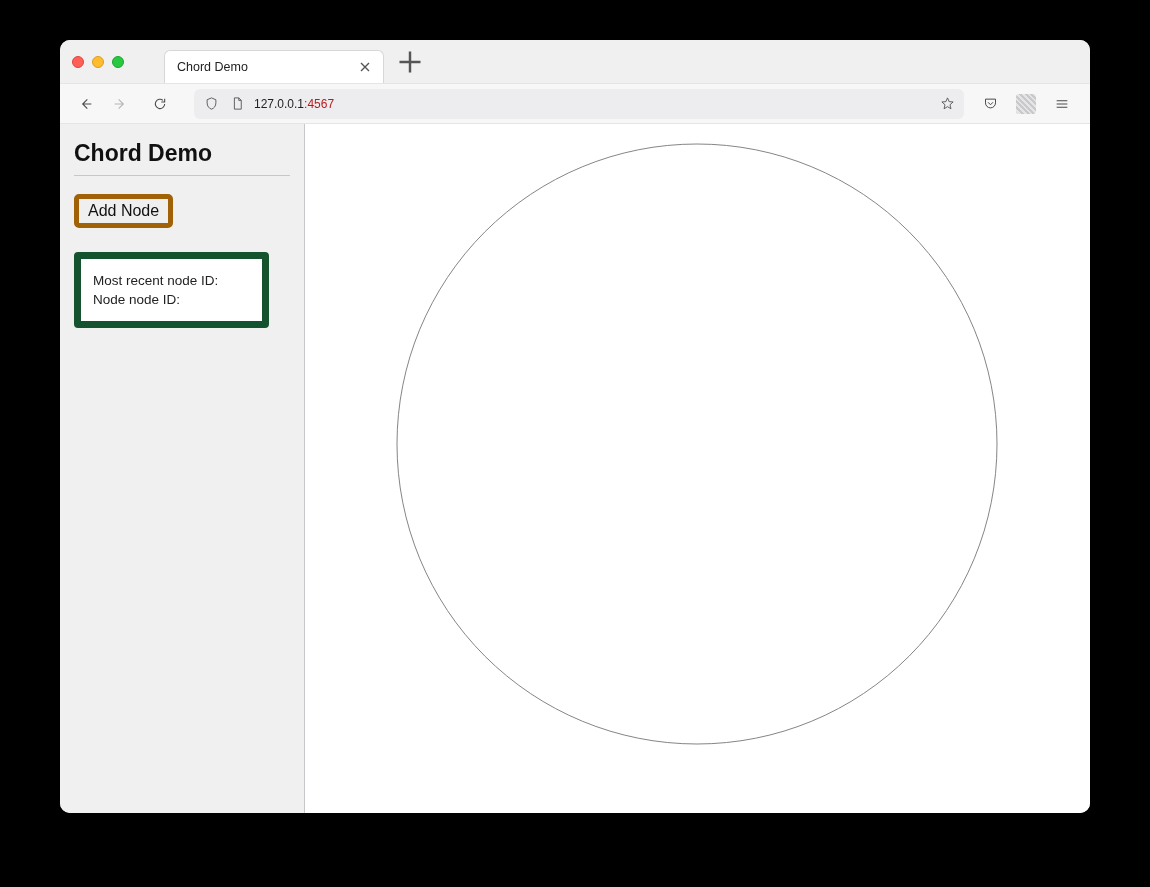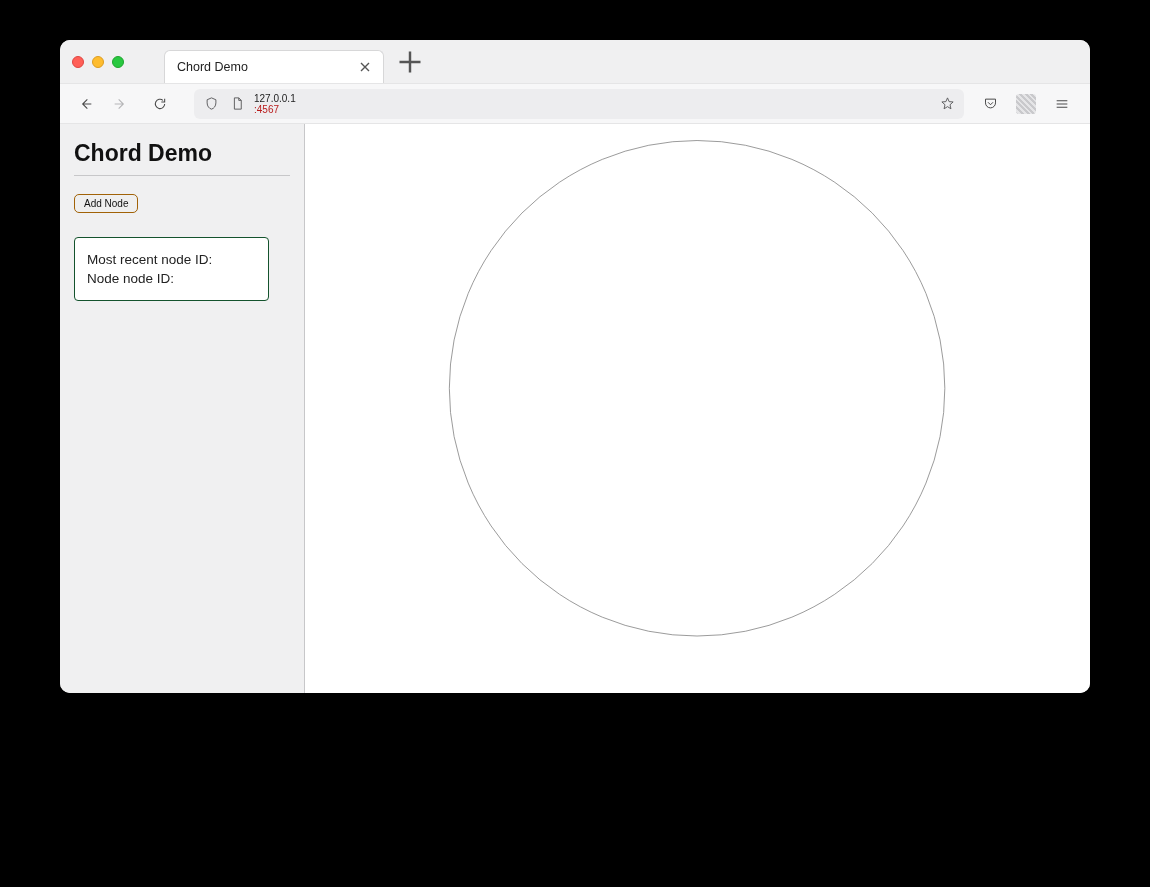--- a/index.html
+++ b/index.html
@@ -10,21 +10,21 @@
     font-family: -apple-system, BlinkMacSystemFont, "Segoe UI", Helvetica, Arial, sans-serif;
     font-size: 13px;
     color: #1a1a1a;
     overflow: hidden;
   }
 
   
   .window {
     position: absolute;
     left: 60px; top: 40px;
-    width: 1030px; height: 653px;
+    width: 1030px; height: 773px;
     background: #f0f0f1;
     border-radius: 10px;
     overflow: hidden;
     box-shadow: 0 0 0 1px rgba(0,0,0,0.08);
   }
 
   
   .tabstrip {
     height: 43px;
     display: flex;
@@ -115,24 +115,23 @@
     padding: 0 8px;
   }
   .urlbar .uicon {
     width:18px; height:18px;
     display:flex; align-items:center; justify-content:center;
     color:#5a5a5c;
     margin-right:8px;
   }
   .urlbar .uicon svg { width:15px; height:15px; stroke:currentColor; fill:none; stroke-width:1.5; }
   .url-text {
-    font-size: 10px;
+    font-size: 12px;
     color:#222;
     display:flex;
-    flex-direction:column;
   }
   .url-text .dim { color:#b91c1c; }
   .urlbar .end {
     margin-left:auto;
     display:flex;
     gap:6px;
     color:#5a5a5c;
   }
   .urlbar .end .uicon { margin-right:0; }
 
@@ -165,33 +164,33 @@
     font-weight: 700;
     margin: 4px 0 8px;
     color:#111;
   }
   .hr {
     border:none;
     border-top:1px solid #c7c7c9;
     margin: 0 0 18px;
   }
   .add-btn {
-    font-size: 10px;
+    font-size: 16px;
     padding: 3px 9px;
     background:#efefef;
-    border:1px solid #a16207;
+    border:5px solid #a16207;
     border-radius:5px;
     cursor:pointer;
     color:#111;
   }
 
   .infobox {
     margin-top: 24px;
     background:#fff;
-    border:1px solid #14532d;
+    border:7px solid #14532d;
     border-radius:4px;
     padding: 10px 12px;
     width: 195px;
   }
   .infobox p {
     margin: 4px 0;
     font-size: 13.5px;
     color:#222;
   }
 

